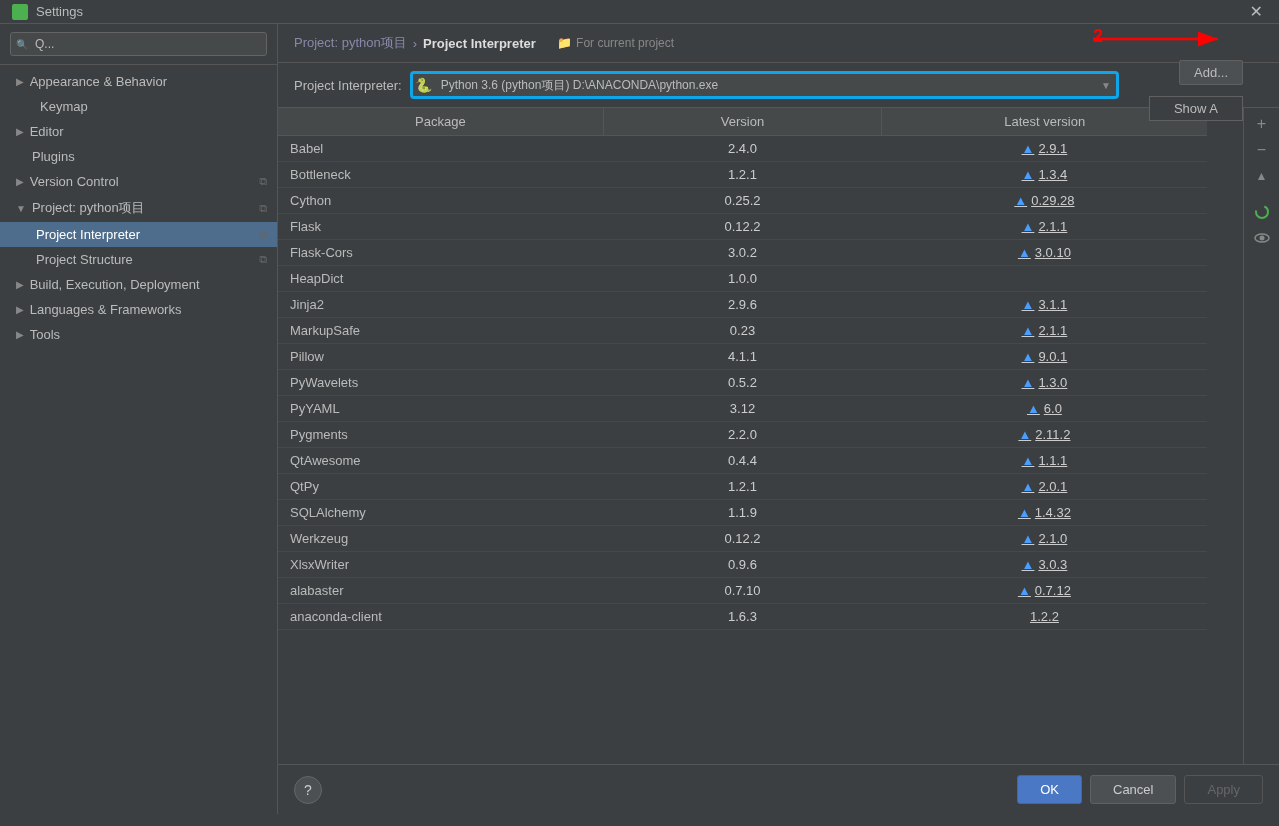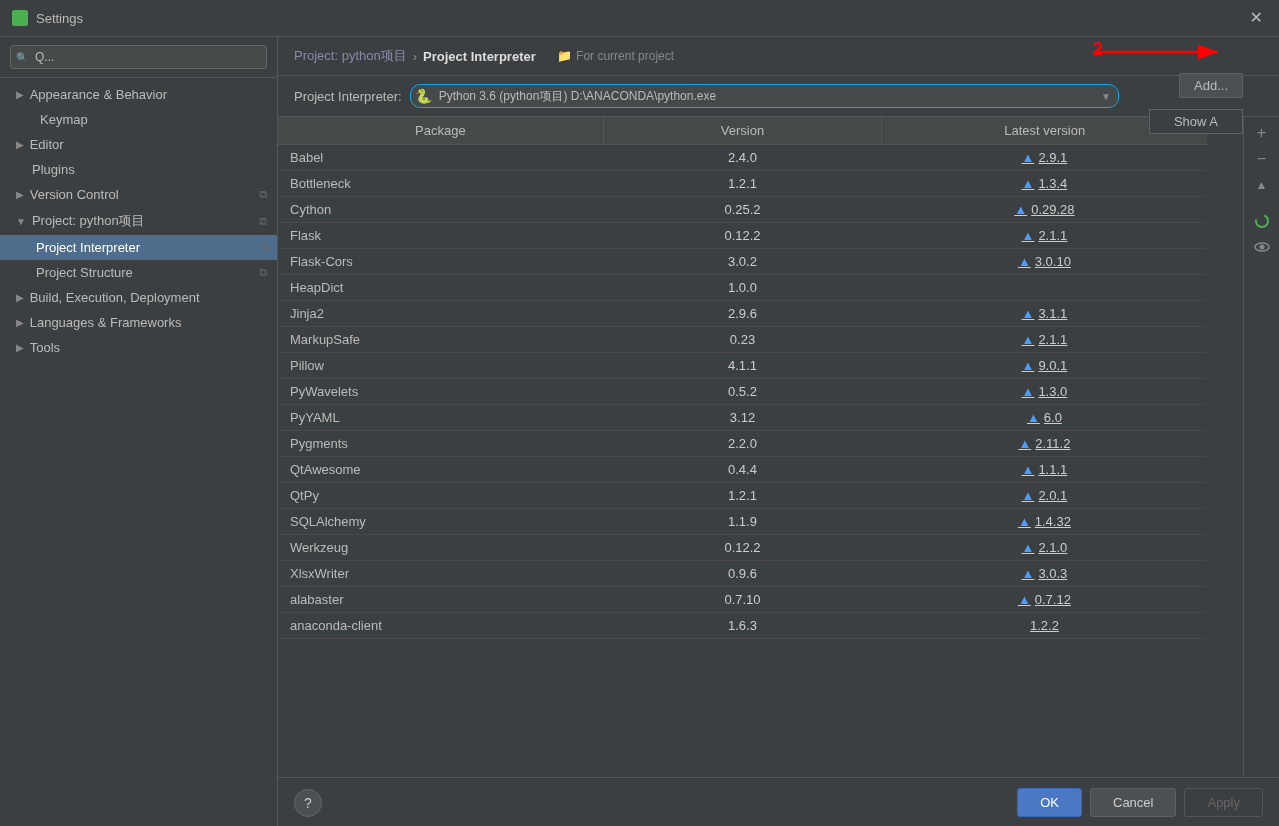--- a/index.html
+++ b/index.html
@@ -14,21 +14,21 @@
     }
 
     
     .title-bar {
       background: #3c3f41;
       border-bottom: 1px solid #555;
       display: flex;
       align-items: center;
       justify-content: space-between;
       padding: 6px 12px;
-      height: 37px;
+      height: 24px;
     }
     .title-bar-left {
       display: flex;
       align-items: center;
       gap: 8px;
     }
     .title-bar-icon {
       width: 16px;
       height: 16px;
       background: #4caf50;
@@ -175,28 +175,28 @@
       font-size: 13px;
       white-space: nowrap;
     }
     .interpreter-select-wrap {
       flex: 1;
       position: relative;
     }
     .interpreter-select {
       width: 100%;
       background: #45494a;
-      border: 1px solid #0ea5e9;
+      border: 3px solid #0ea5e9;
       color: #bbbbbb;
       padding: 4px 16px 4px 28px;
       font-size: 12px;
       appearance: none;
       outline: none;
       cursor: pointer;
-      border-radius: 10px;
+      border-radius: 4px;
     }
     .interpreter-select-icon {
       position: absolute;
       left: 6px;
       top: 50%;
       transform: translateY(-50%);
       font-size: 14px;
     }
     .interpreter-chevron {
       position: absolute;

